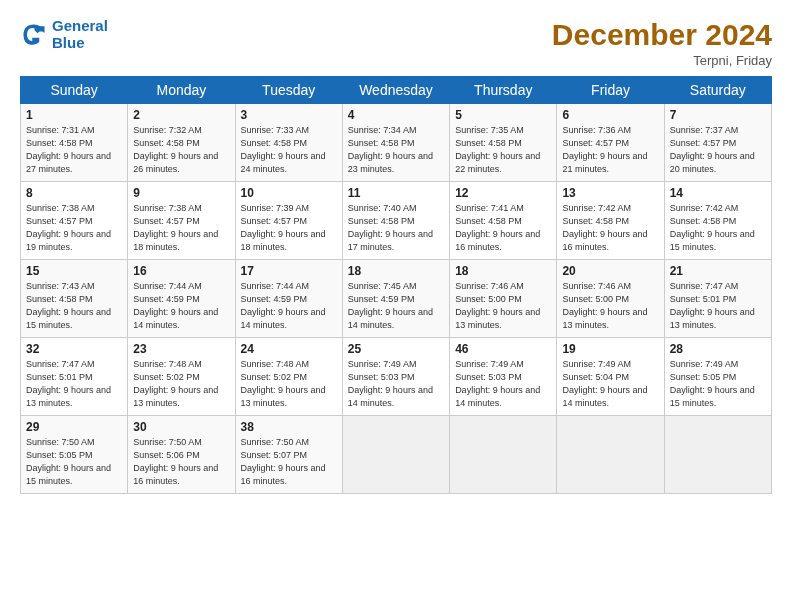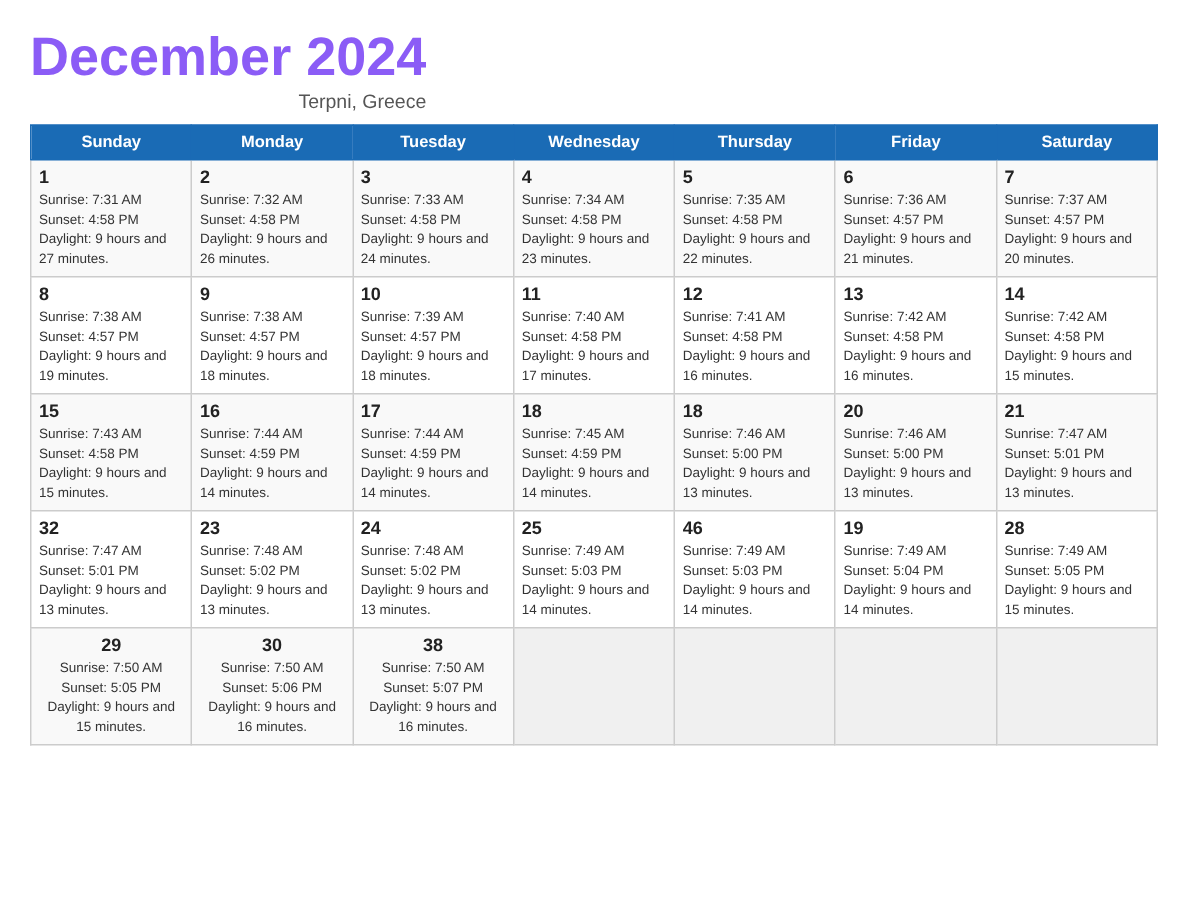--- a/index.html
+++ b/index.html
@@ -28,41 +28,41 @@
       gap: 4px;
     }
     .logo-icon {
       width: 28px;
       height: 28px;
     }
     .title-block {
       text-align: right;
     }
     .month-title {
-      font-size: 36px;
+      font-size: 30px;
       font-weight: bold;
-      color: #8b5cf6;
+      color: #a16207;
       line-height: 1.1;
     }
     .location {
       font-size: 13px;
       color: #555;
       margin-top: 2px;
     }
     .calendar-table {
       width: 100%;
       border-collapse: collapse;
       table-layout: fixed;
       font-size: 9.5px;
     }
     .calendar-table thead tr th {
       background: #1a6bb5;
       color: #fff;
-      font-size: 11px;
-      font-weight: bold;
+      font-size: 14px;
+      font-weight: normal;
       padding: 5px 4px;
       text-align: center;
       border: 1px solid #1a6bb5;
     }
     .calendar-table tbody tr td {
       border: 1px solid #ccc;
       padding: 4px 5px;
       vertical-align: top;
       height: 78px;
       background: #fff;
@@ -83,31 +83,40 @@
     .day-info {
       color: #333;
       font-size: 9px;
       line-height: 1.45;
     }
     .empty-cell {
       background: #f0f0f0 !important;
     }
     .last-row td {
       height: 64px;
-      text-align: center;
     }
   </style>
 </head>
 <body>
 
 <div class="page">
   <div class="header">
+    <div class="logo">
+      <svg class="logo-icon" viewBox="0 0 32 32" xmlns="http://www.w3.org/2000/svg">
+        <path d="M4 16 Q4 4 16 4 Q24 4 28 12 L20 12 Q18 8 14 8 Q8 8 8 16 Q8 22 14 23 L14 19 L22 19 L22 24 Q18 28 12 27 Q4 26 4 16Z" fill="#1a6bb5"></path>
+        <path d="M22 6 L28 6 L28 14 L24 10 L20 14 L16 10 L22 6Z" fill="#1a6bb5"></path>
+      </svg>
+      <div>
+        <div style="font-size:15px;font-weight:bold;color:#1a6bb5;line-height:1.1;">General</div>
+        <div style="font-size:15px;font-weight:bold;color:#1a6bb5;line-height:1.1;">Blue</div>
+      </div>
+    </div>
     <div class="title-block">
       <div class="month-title">December 2024</div>
-      <div class="location">Terpni, Greece</div>
+      <div class="location">Terpni, Friday</div>
     </div>
   </div>
 
   <table class="calendar-table">
     <thead>
       <tr>
         <th>Sunday</th>
         <th>Monday</th>
         <th>Tuesday</th>
         <th>Wednesday</th>

